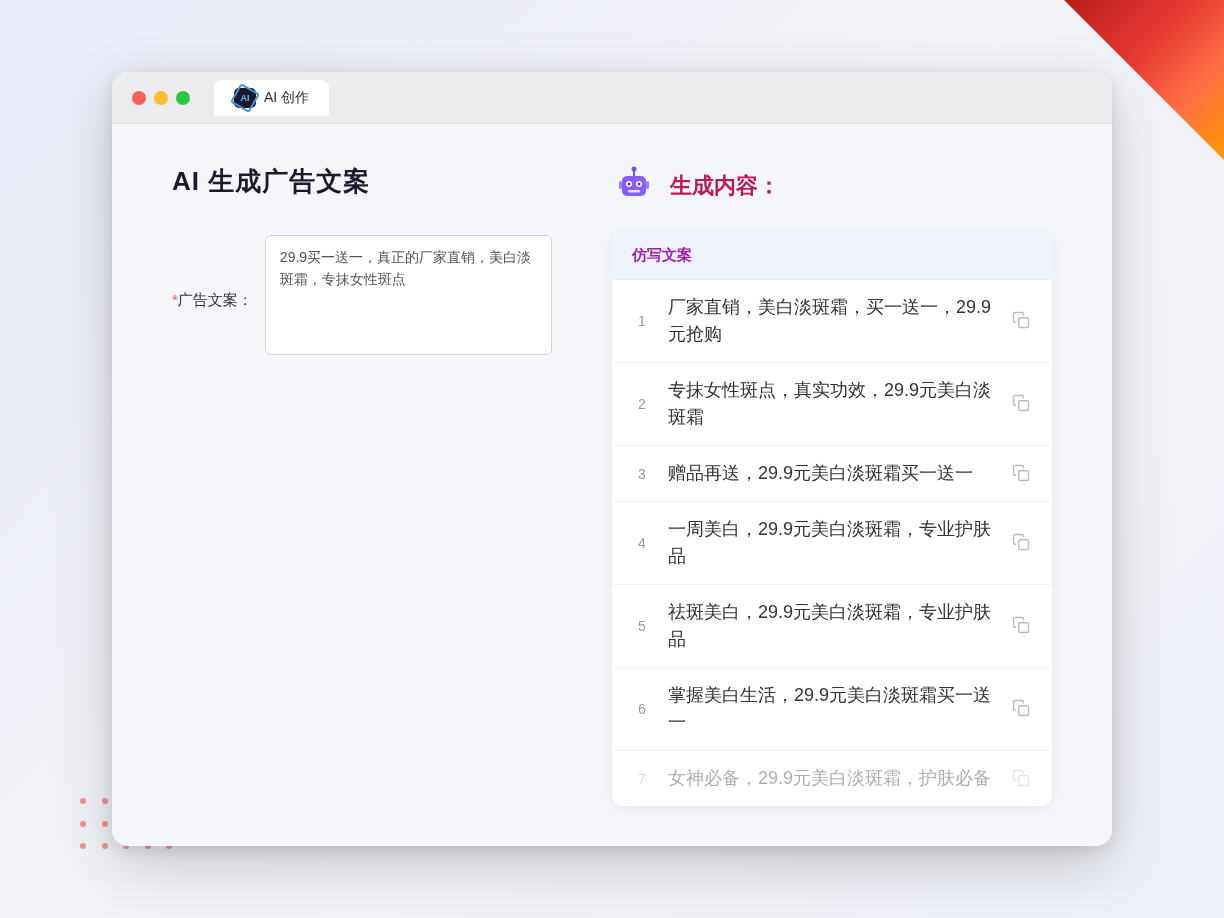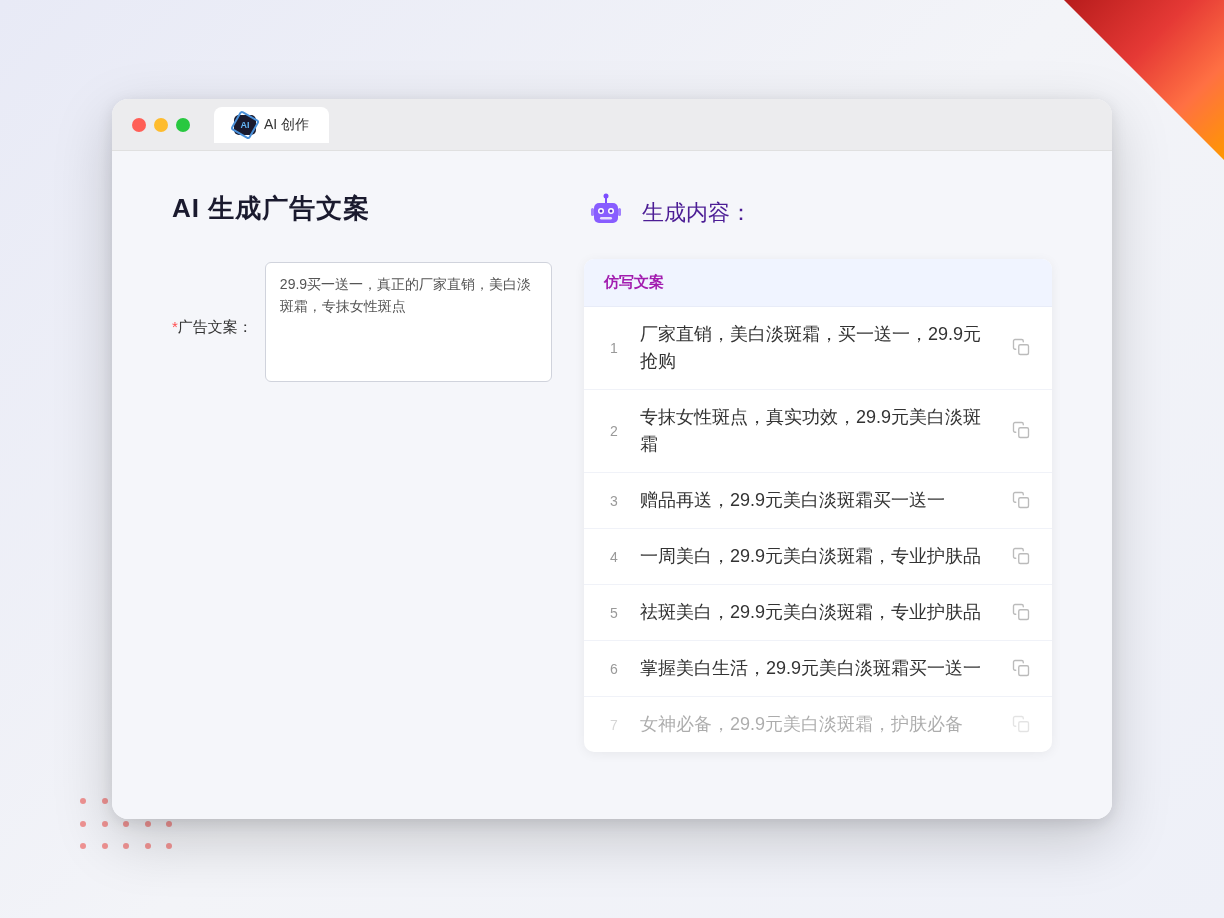--- a/index.html
+++ b/index.html
@@ -112,21 +112,21 @@
       z-index: 1;
       font-size: 9px;
       color: #64b5f6;
       font-weight: 900;
     }
 
     
     .content-area {
       padding: 40px 60px;
       display: flex;
-      gap: 32px;
+      gap: 60px;
       background: #f5f6fa;
       min-height: 668px;
     }
 
     
     .left-panel {
       flex: 0 0 380px;
     }
     .page-title {
       font-size: 26px;
@@ -197,22 +197,22 @@
     }
     .robot-icon {
       width: 44px; height: 44px;
       position: relative;
     }
     .robot-svg {
       width: 44px; height: 44px;
     }
     .right-title {
       font-size: 22px;
-      font-weight: 400;
-      color: #4c1d95;
+      font-weight: 700;
+      color: #be185d;
     }
 
     .results-container {
       background: white;
       border-radius: 10px;
       overflow: hidden;
       box-shadow: 0 2px 12px rgba(0,0,0,0.06);
     }
     .results-header {
       background: #f0f4ff;

